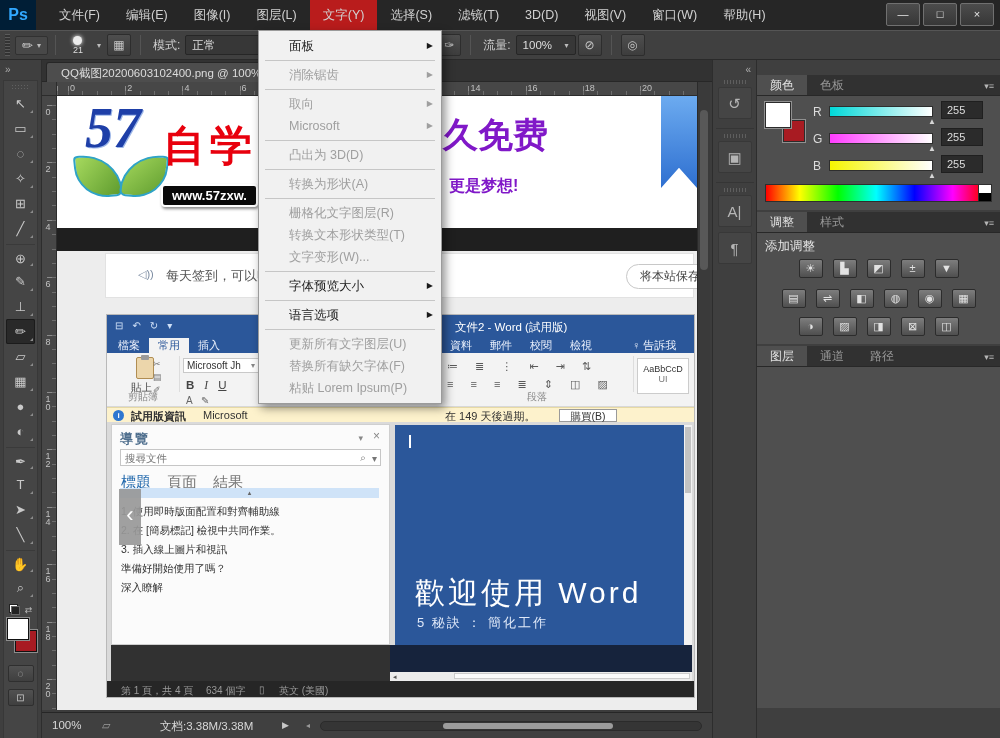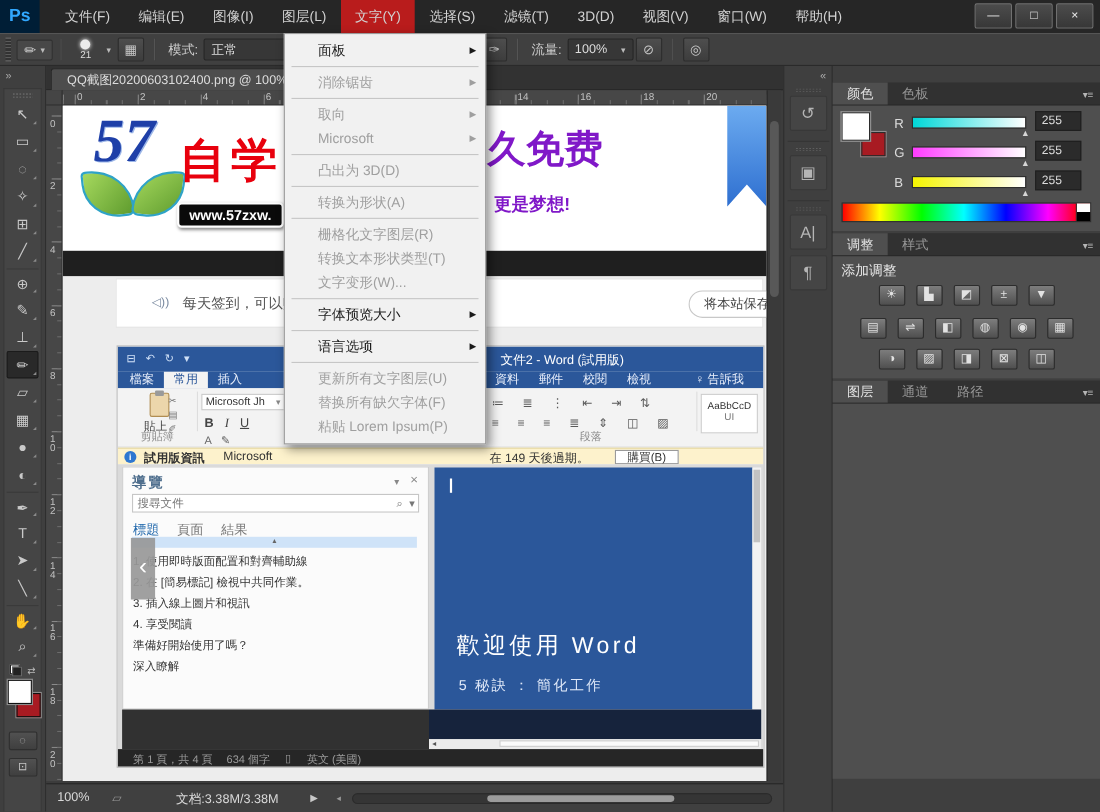--- a/index.html
+++ b/index.html
@@ -124,29 +124,29 @@
   .buybtn{position:absolute;left:452px;top:1px;width:58px;height:13px;line-height:12px;background:#fff;border:1px solid #9a9a9a;font-size:10.5px;text-align:center;color:#333}
   .wdoc{position:absolute;left:0;top:107px;width:587px;height:275px;background:#dadada}
   .navpane{position:absolute;left:4px;top:2px;width:279px;height:221px;background:#fbfbfb;border:1px solid #cfcfcf}
   .nav-title{position:absolute;left:8px;top:5px;font-size:13px;color:#4e6e8d;font-weight:bold;letter-spacing:2px}
   .nav-caret{position:absolute;right:26px;top:8px;font-size:9px;color:#888}
   .nav-close{position:absolute;right:9px;top:4px;font-size:12px;color:#888}
   .nav-search{position:absolute;left:8px;top:24px;right:8px;height:17px;background:#fff;border:1px solid #c6c6c6}
   .ns-input{position:absolute;left:0;top:0;width:82%;height:15px;border:none;outline:none;background:transparent;font-size:10.5px;color:#333;padding-left:4px;font-family:"Liberation Sans",sans-serif}
   .ns-icons{position:absolute;right:3px;top:2px;font-size:10px;color:#777;display:flex;gap:6px;align-items:center}
   .nav-tabs{position:absolute;left:9px;top:48px;display:flex;gap:16px}
-  .ntab{font-size:12px;color:#777}
+  .ntab{font-size:15px;color:#777}
   .ntab.active{color:#1e66ab}
   .nav-hl{position:absolute;left:8px;top:63px;right:10px;height:10px;background:#cfe3f8;text-align:center;font-size:7px;line-height:10px;color:#666}
   .nav-items{position:absolute;left:9px;top:77px;right:4px}
   .nitem{font-size:10.5px;color:#333;line-height:19px;white-space:nowrap;overflow:hidden}
   .nav-chevron{position:absolute;left:7px;top:64px;width:22px;height:56px;background:rgba(152,152,152,.92);color:#fff;font-size:22px;line-height:52px;text-align:center}
   .bluepage{position:absolute;left:288px;top:3px;width:289px;height:220px;background:#2b579a}
   .cursor{position:absolute;left:14px;top:10px;width:2px;height:13px;background:#fff}
-  .wheading{position:absolute;left:20px;top:148px;font-size:21px;color:#fff;letter-spacing:3px;white-space:nowrap}
+  .wheading{position:absolute;left:20px;top:148px;font-size:30px;color:#fff;letter-spacing:3px;white-space:nowrap}
   .wsub{position:absolute;left:22px;top:189px;font-size:13px;color:#dfe8f8;letter-spacing:2px;white-space:nowrap}
   .pagescroll{position:absolute;left:577px;top:3px;width:8px;height:220px;background:#f2f2f2}
   .pst{margin:2px 1px;height:66px;background:#c2c2c2}
   .stripL{position:absolute;left:4px;top:223px;width:279px;height:36px;background:#313131}
   .stripR{position:absolute;left:283px;top:223px;width:302px;height:27px;background:#16233c}
   .hscroll{position:absolute;left:283px;top:250px;width:302px;height:9px;background:#ececec}
   .hsl{position:absolute;left:3px;top:0;font-size:7px;color:#555;line-height:9px}
   .hst{position:absolute;left:64px;right:2px;top:1px;height:6px;background:#fbfbfb;border:1px solid #ccc}
   .wstatus{position:absolute;left:0;top:259px;width:587px;height:16px;background:#262626}
   .ws-item{position:absolute;top:3px;font-size:10px;color:#9a9a9a;white-space:nowrap}
@@ -442,21 +442,20 @@
             <div class="nav-tabs">
                 <div class="ntab active" style="--i: 0;">標題</div>
                 <div class="ntab" style="--i: 1;">頁面</div>
                 <div class="ntab" style="--i: 2;">結果</div>
               </div>
             <div class="nav-hl">▴</div>
             <div class="nav-items">
                 <div class="nitem" style="--i: 0;">1. 使用即時版面配置和對齊輔助線</div>
                 <div class="nitem" style="--i: 1;">2. 在 [簡易標記] 檢視中共同作業。</div>
                 <div class="nitem" style="--i: 2;">3. 插入線上圖片和視訊</div>
-                <div class="nitem" style="--i: 3;">4. 享受閱讀</div>
                 <div class="nitem" style="--i: 5;">準備好開始使用了嗎？</div>
                 <div class="nitem" style="--i: 6;">深入瞭解</div>
               </div>
             <div class="nav-chevron">‹</div>
           </div>
           <div class="bluepage">
             <div class="cursor"></div>
             <div class="wheading">歡迎使用 Word</div>
             <div class="wsub">5 秘訣 ： 簡化工作</div>
           </div>

